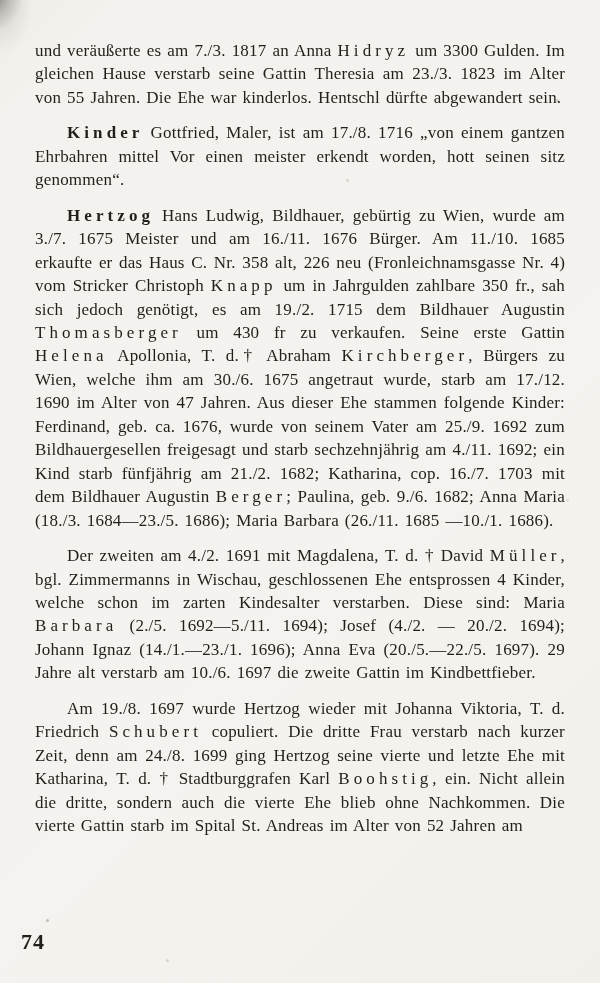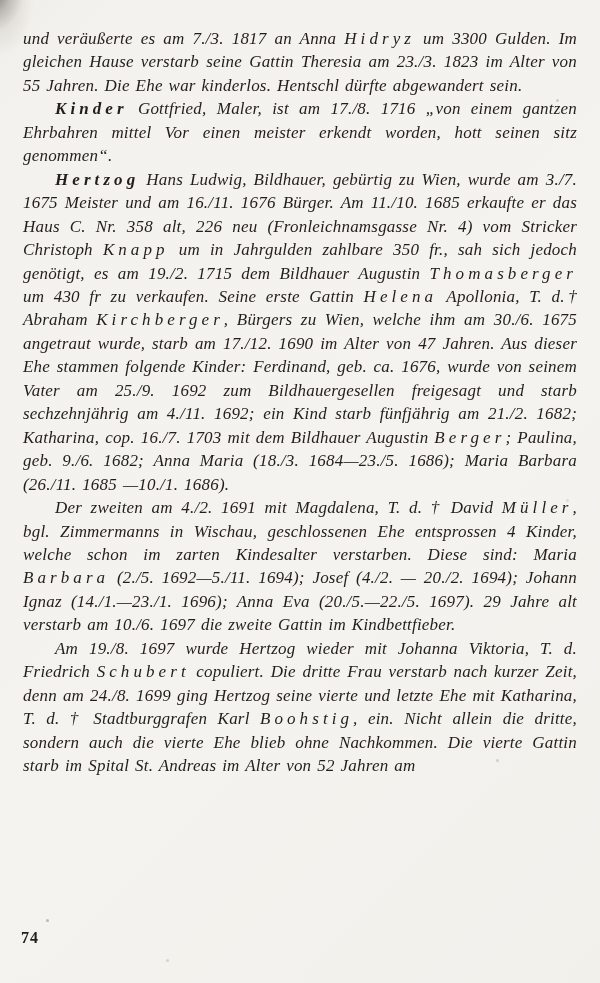--- a/index.html
+++ b/index.html
@@ -50,38 +50,37 @@
     left: 23px;
     top: 27px;
     width: 554px;
     font-size: 17px;
     line-height: 23.45px;
     text-align: justify;
     letter-spacing: 0.2px;
     word-spacing: 1.5px;
   }
   .text-block p {
-    margin: 0;
+    margin: 12px;
     padding: 0;
-    font-style: italic;
   }
   .text-block p.indent {
     text-indent: 32px;
   }
   .sp {
     letter-spacing: 0.24em;
   }
   .b {
     font-weight: bold;
   }
   .page-number {
     position: absolute;
     left: 21px;
     top: 929px;
-    font-size: 16px;
+    font-size: 22px;
     font-weight: bold;
     letter-spacing: 1px;
   }
 </style>
 </head>
 <body>
 
 <div class="page">
   <div class="edge-smudge"></div>
   <div class="scan-noise"></div>

